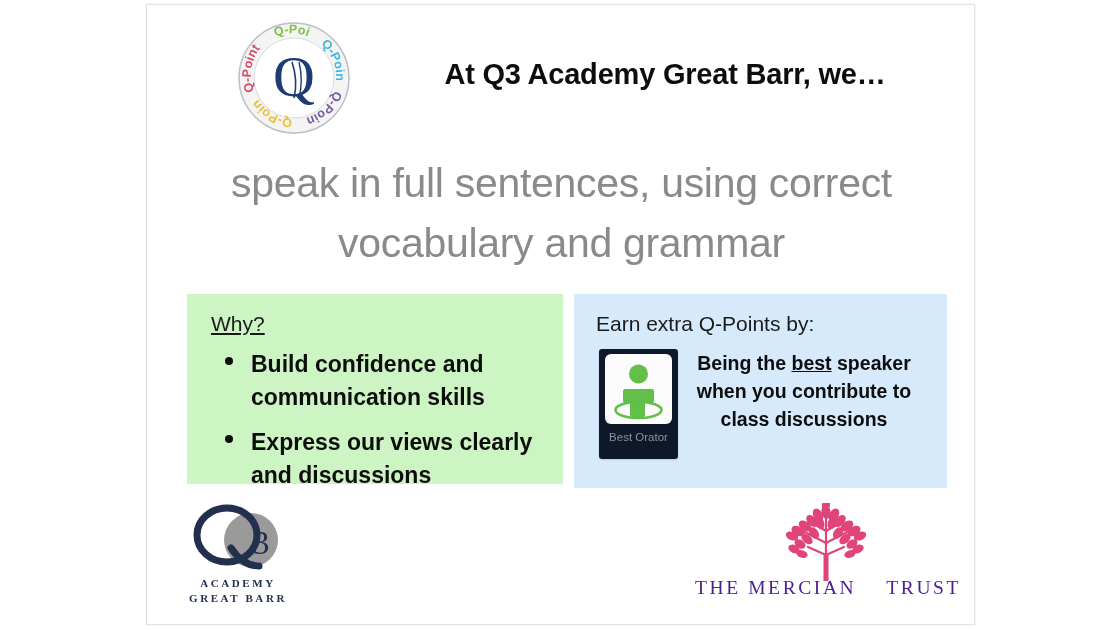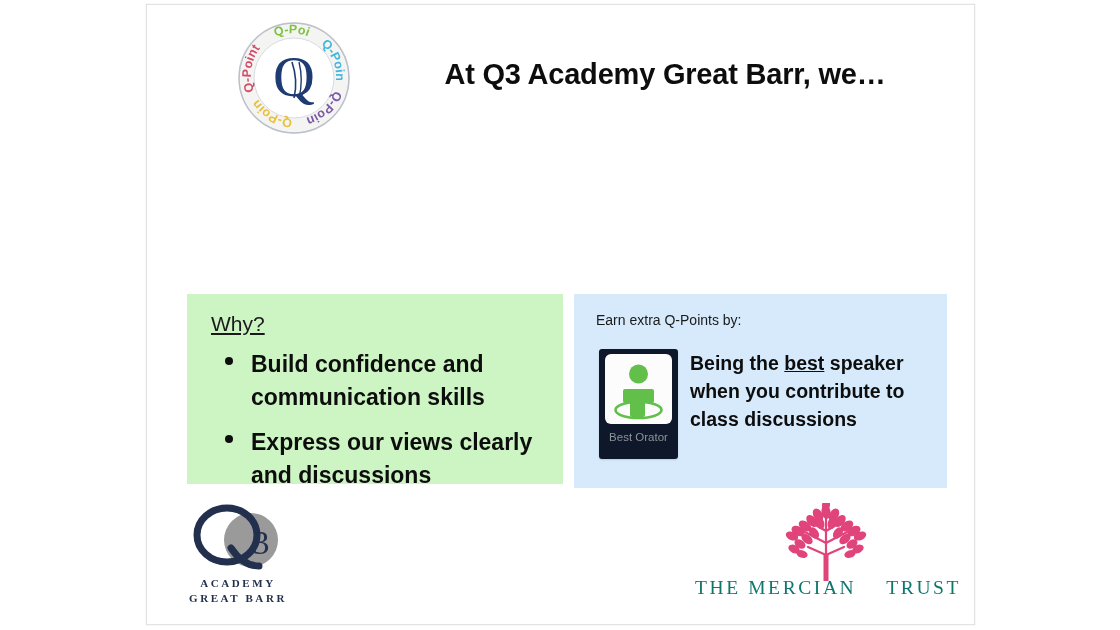--- a/index.html
+++ b/index.html
@@ -132,21 +132,21 @@
     top: 289px;
     width: 373px;
     height: 194px;
     background: #d6eafc;
   }
 
   #qpoints-heading {
     position: absolute;
     left: 22px;
     top: 18px;
-    font-size: 14px;
+    font-size: 21px;
     color: #1a1a1a;
     font-weight: normal;
   }
 
   #badge-card {
     position: absolute;
     left: 25px;
     top: 55px;
     width: 79px;
     height: 110px;
@@ -170,23 +170,24 @@
     left: 0;
     top: 82px;
     width: 79px;
     text-align: center;
     font-size: 11.5px;
     color: #8e9398;
   }
 
   #badge-text {
     position: absolute;
-    left: 116px;
+    left: 110px;
     top: 56px;
     width: 240px;
+    text-align: center;
     font-size: 19.5px;
     font-weight: bold;
     color: #0d0d0d;
     line-height: 1.43;
   }
 
   #badge-text .u { text-decoration: underline; }
 
   
   #q3-logo {
@@ -220,21 +221,21 @@
   }
 
   #mercian-wordmark {
     position: absolute;
     left: 0;
     top: 74px;
     width: 262px;
     text-align: right;
     font-family: "Liberation Serif", serif;
     font-size: 19.5px;
-    color: #0f766e;
+    color: #4c1d95;
     letter-spacing: 2.6px;
     white-space: nowrap;
   }
   #mercian-wordmark .gap { display: inline-block; width: 30px; }
 </style>
 </head>
 <body>
 
 <div id="stage">
 
@@ -267,20 +268,24 @@
             <path d="M -2 -18 C 2 -6, 3 6, 0 18" stroke="#1f3b73" stroke-width="1.6" fill="none"></path>
             <path d="M 5 -18 C 8 -6, 8 6, 5 18" stroke="#1f3b73" stroke-width="1.4" fill="none"></path>
             <path d="M -12 12 C -4 16, 6 16, 14 10" stroke="#1f3b73" stroke-width="1.2" fill="none"></path>
           </g>
         </svg>
       </div>
 
       <div id="slide-title">At Q3 Academy Great Barr, we…</div>
     </div>
 
+    <div id="main-statement">
+      <div>speak in full sentences, using correct</div>
+      <div>vocabulary and grammar</div>
+    </div>
 
     <div id="why-panel">
       <div id="why-heading">Why?</div>
       <ul id="why-list">
         <li>
           <span class="dot"></span>
           <span>Build confidence and communication skills</span>
         </li>
         <li>
           <span class="dot"></span>

